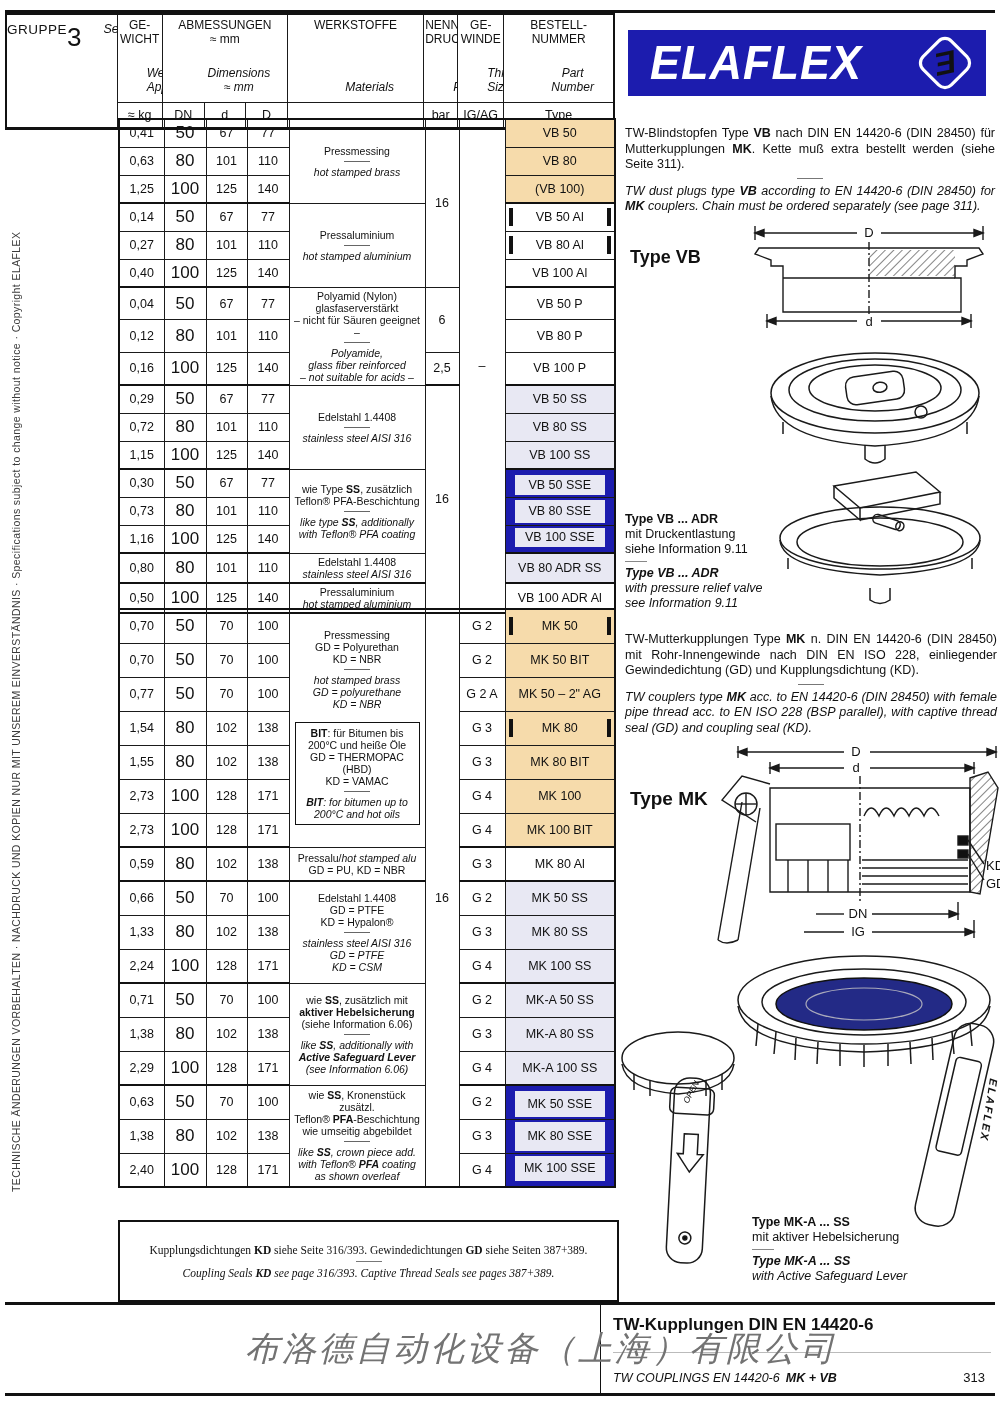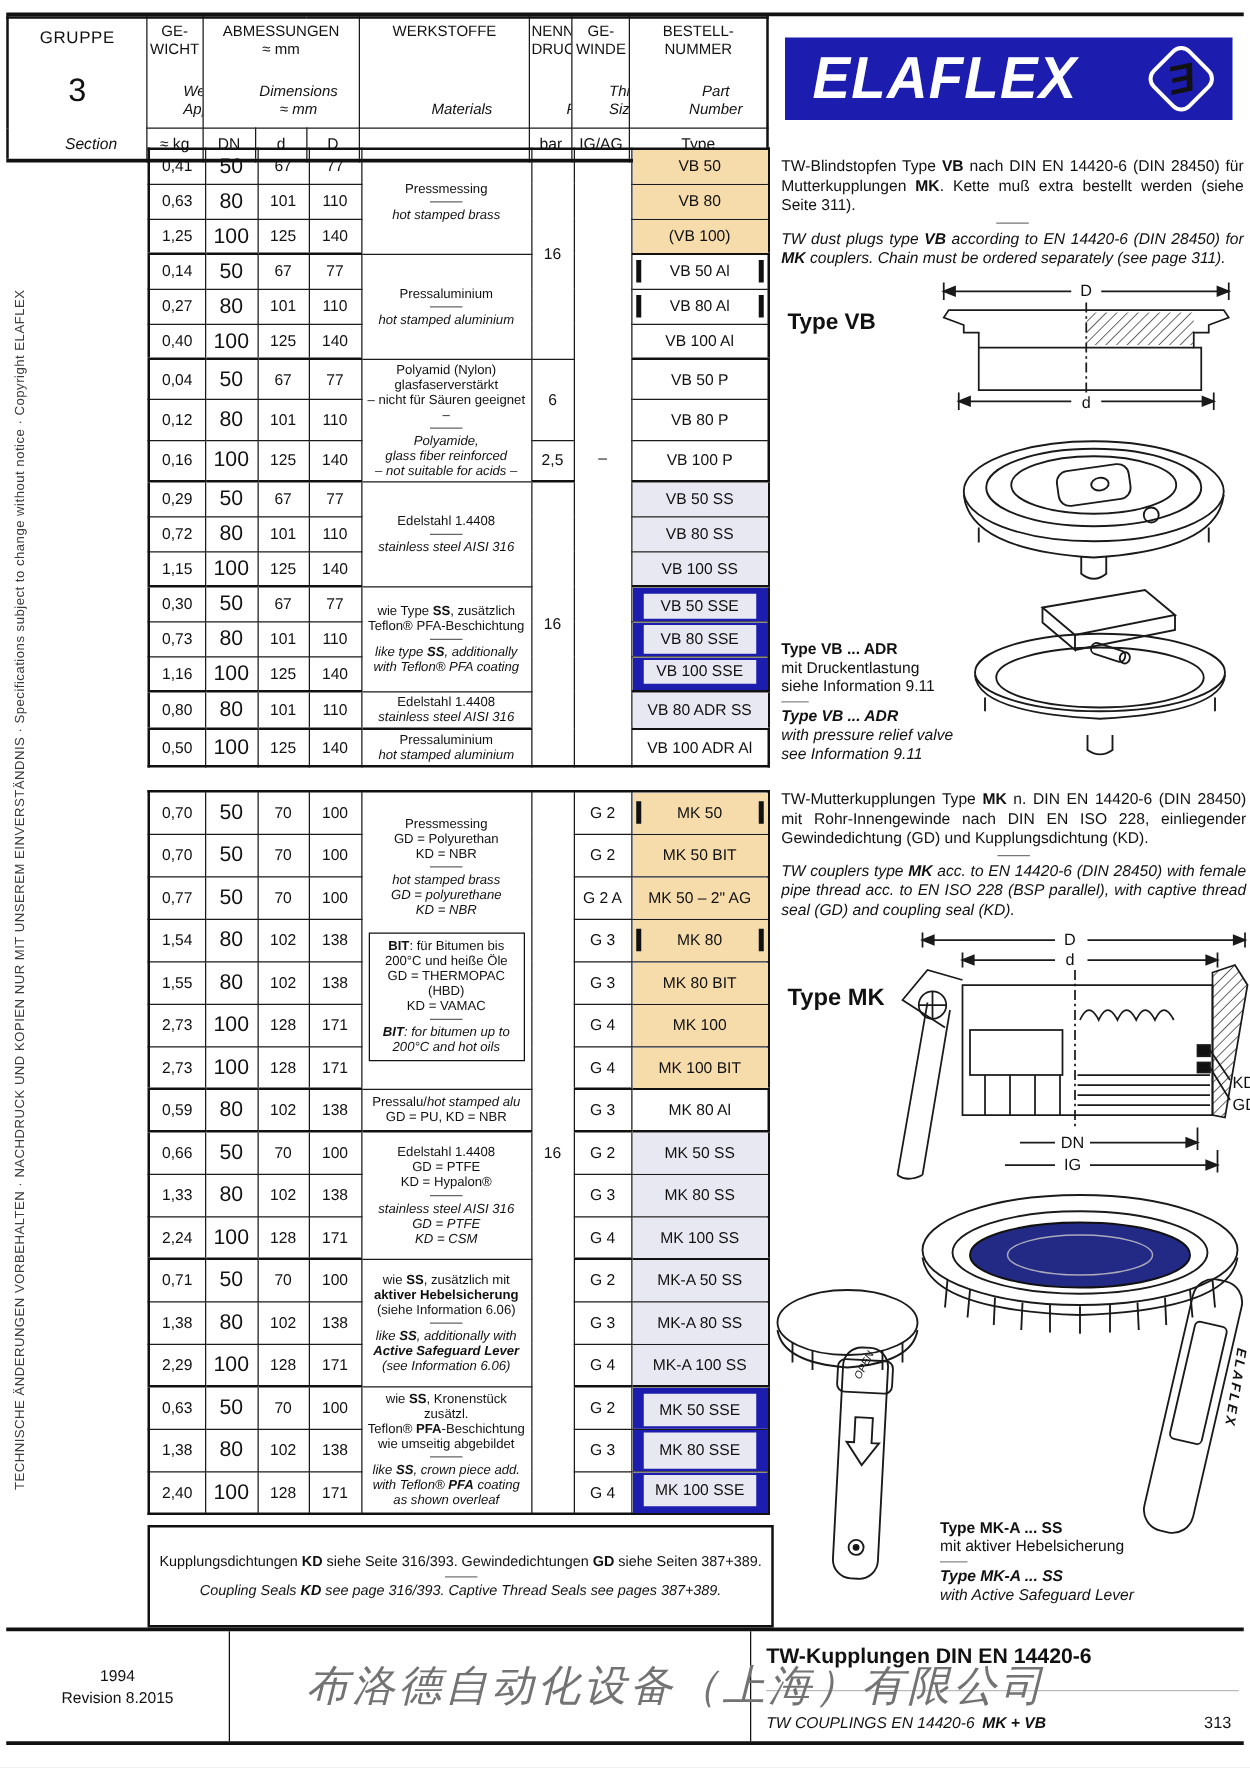--- a/index.html
+++ b/index.html
@@ -16,49 +16,49 @@
   table{border-collapse:collapse;table-layout:fixed;}
   td{border:1px solid #1a1a1a;text-align:center;vertical-align:middle;padding:0;
      box-sizing:border-box;overflow:hidden;}
   #header-table{left:5px;top:13px;width:610px;}
   #header-table td{border-width:1px;}
   #header-table{border:2px solid #111;border-bottom:3px solid #111;}
   .hcell{display:flex;flex-direction:column;justify-content:space-between;height:75px;padding:4px 1px 8px;}
   .hde{font-size:12px;white-space:pre-line;line-height:13.5px;}
   .hen{font-size:12px;font-style:italic;white-space:pre-line;line-height:13.5px;margin-left:28px;}
   .hunit{font-size:12.5px;height:24px;line-height:24px;}
-  .grpcell{display:flex;flex-direction:column;justify-content:space-between;height:100px;padding:5px 0 4px;}
+  .grpcell{display:flex;flex-direction:row;justify-content:space-between;height:100px;padding:5px 0 4px;}
   .grp-name{font-size:13.5px;letter-spacing:.5px;}
   .grp-num{font-size:26px;}
   .grp-sec{font-size:12.5px;font-style:italic;margin-left:22px;}
 
   .body-table{border:2px solid #111;}
   #vb-table{left:118px;top:118px;width:497px;}
-  #mk-table{left:118px;top:632px;width:497px;}
+  #mk-table{left:118px;top:608px;width:497px;}
   #vb-table td{height:28px;}
   #mk-table td{height:34px;}
   tr.gb td{border-bottom:2.5px solid #111;}
   td.w,td.dcol,td.Dcol,td.pn,td.thr{font-size:12.5px;}
   td.dn{font-size:17px;}
   td.mat{font-size:10.5px;line-height:12px;padding:2px 1px;}
   .mat-en,.mat-en div{font-style:italic;}
   .mat-sep{width:26px;border-top:1px solid #666;margin:4px auto;}
   .mat-box{border:1.5px solid #111;margin:12px 4px 2px;padding:4px 1px;}
   td.part{position:relative;font-size:12.5px;}
   .plabel{height:100%;display:flex;align-items:center;justify-content:center;}
   .bgO{background:#f6dbab;} .bgL{background:#e8e8f3;} 
   .pframe{background:#1c1cae;padding:2px 9px;}
   .pfs{padding-top:5px;} .pfe{padding-bottom:5px;}
   .pframe .plabel{background:#e8e8f3;}
   .bar{position:absolute;top:50%;transform:translateY(-50%);width:4px;height:18px;background:#111;}
   .bar.l{left:3px;} .bar.r{right:3px;}
 
   
   #notes-box{left:118px;top:1220px;width:497px;height:78px;border:2px solid #111;
-    display:flex;flex-direction:column;justify-content:center;align-items:center;font-size:11.5px;}
+    display:flex;flex-direction:column;justify-content:center;align-items:center;font-size:11.5px;font-family:Liberation Serif, serif;}
   #notes-box .nen{font-style:italic;}
   .dash{width:26px;border-top:1px solid #777;margin:5px auto;}
   #footer{left:5px;top:1302px;width:990px;height:88px;border-top:3px solid #111;border-bottom:3px solid #111;display:flex;}
   #footer .fl{width:178px;border-right:1.5px solid #111;display:flex;flex-direction:column;
     justify-content:center;align-items:center;font-size:12.5px;gap:3px;}
   #footer .fm{flex:1;}
   #footer .fr{width:378px;border-left:1.5px solid #111;padding:10px 4px 8px 12px;
     display:flex;flex-direction:column;justify-content:space-between;}
   .ftitle{font-size:17px;font-weight:bold;}
   .fsub{font-size:12.5px;font-style:italic;display:flex;align-items:baseline;}
@@ -889,24 +889,20 @@
 
   <div class="abs cap-block" style="left:752px;top:1215px;">
     <div class="b">Type MK-A ... SS</div>
     <div>mit aktiver Hebelsicherung</div>
     <div class="cap-dash"></div>
     <div class="bi">Type MK-A ... SS</div>
     <div class="i">with Active Safeguard Lever</div>
   </div>
 
   <div class="abs" id="footer">
-    <div class="fl">
-      <div>1994</div>
-      <div>Revision 8.2015</div>
-    </div>
     <div class="fm"></div>
     <div class="fr">
       <div class="ftitle">TW-Kupplungen DIN EN 14420-6</div>
       <div class="frule"></div>
       <div class="fsub">
         <span>TW COUPLINGS EN 14420-6</span>
         <b>MK + VB</b>
         <span class="fpage">313</span>
       </div>
     </div>

